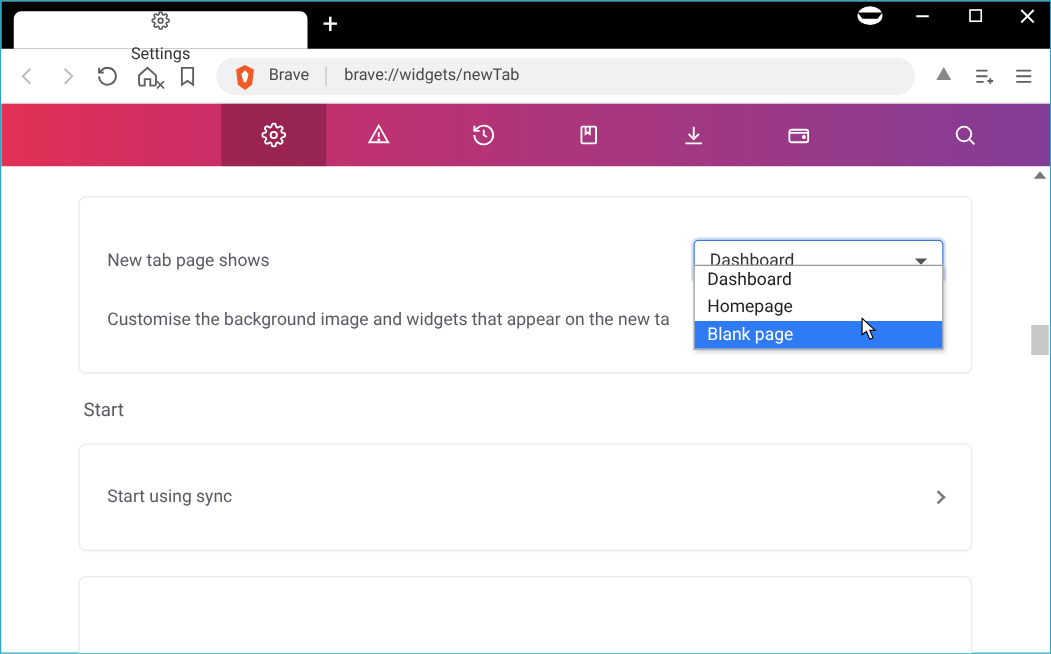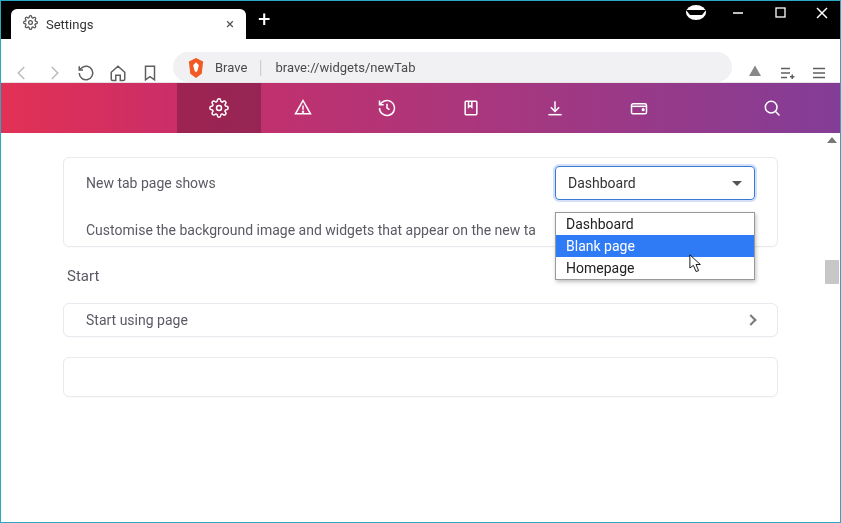--- a/index.html
+++ b/index.html
@@ -1,49 +1,49 @@
 <!DOCTYPE html>
 <html><head>
 <meta charset="utf-8">
 <style>
 * { margin: 0; padding: 0; box-sizing: border-box; font-family: -apple-system, BlinkMacSystemFont, "Segoe UI", Roboto, sans-serif; }
 body { width: 841px; height: 523px; background: #fff; border: 1px solid #2aa8c4; overflow: hidden; position: relative; }
 
 .titlebar { height: 38px; background: #000; display: flex; align-items: center; position: relative; }
-.tab { background: #fff; height: 30px; margin-top: 8px; margin-left: 10px; padding: 0 12px; display: flex; align-items: center; gap: 8px; border-radius: 6px 6px 0 0; min-width: 235px; position: relative; }
+.tab { background: #fff; height: 30px; margin-top: 8px; margin-left: 10px; padding: 0 12px; display: flex; align-items: center; gap: 8px; border-radius: 6px 6px 0 0; min-width: 235px; position: relative; flex-direction: column; }
 .tab-title { font-size: 13px; color: #333; flex: 1; }
 .tab-close { color: #555; font-size: 15px; cursor: pointer; }
 .newtab { color: #fff; font-size: 22px; margin-left: 12px; cursor: pointer; line-height: 1; }
 .win-controls { position: absolute; right: 8px; top: 4px; display: flex; gap: 22px; align-items: center; }
 .win-controls span { color: #fff; font-size: 14px; cursor: pointer; display: inline-flex; width: 20px; justify-content: center; }
 .status-circle { width: 15px; height: 15px; border-radius: 50%; background: #fff; display: inline-flex; align-items: center; justify-content: center; }
 .status-inner { width: 0; height: 0; border-left: 4px solid transparent; border-right: 4px solid transparent; border-top: 5px solid #000; }
 
-.toolbar { height: 44px; background: #fff; display: flex; align-items: flex-end; padding: 0 12px; gap: 14px; border-bottom: 1px solid #e5e5e5; }
+.toolbar { height: 44px; background: #fff; display: flex; align-items: center; padding: 0 12px; gap: 14px; border-bottom: 1px solid #e5e5e5; }
 .tb-icon { width: 18px; height: 18px; color: #5f5f5f; display: inline-flex; align-items: center; justify-content: center; cursor: pointer; }
 .tb-icon svg { width: 18px; height: 18px; }
 .tb-icon.disabled { color: #bbb; }
 .addr { flex: 1; height: 30px; background: #f1f1f3; border-radius: 15px; display: flex; align-items: center; padding: 0 14px; gap: 10px; font-size: 13px; color: #4a4a4a; }
 .addr-logo { width: 18px; height: 18px; }
 .addr-sep { color: #c5c5c5; }
 
 .gradient-bar { height: 50px; background: linear-gradient(90deg, #e23154 0%, #cb2e67 20%, #ab367c 55%, #833d96 100%); display: flex; align-items: center; padding: 0 26px; position: relative; }
 .gb-item { width: 84px; height: 50px; display: flex; align-items: center; justify-content: center; color: #fff; cursor: pointer; }
 .gb-item.active { background: rgba(0,0,0,0.22); }
 .gb-item svg { width: 20px; height: 20px; }
 .gb-spacer { flex: 1; }
 .gb-left-pad { width: 150px; }
 
 .content { padding: 24px 62px 0 62px; position: relative; height: calc(523px - 38px - 44px - 50px); overflow-y: scroll; }
 .content::-webkit-scrollbar { width: 16px; }
 .content::-webkit-scrollbar-thumb { background: #c7c7c7; }
 .content::-webkit-scrollbar-track { background: #f4f4f4; }
 
 .section-title { font-size: 15px; color: #5a5a64; margin: 12px 0 18px 4px; }
-.card { background: #fff; border: 1px solid #e9e9ef; border-radius: 6px; padding: 8px 22px; margin-bottom: 20px; box-shadow: 0 1px 1px rgba(0,0,0,0.02); position: relative; }
+.card { background: #fff; border: 1px solid #e9e9ef; border-radius: 6px; padding: 34px 22px; margin-bottom: 20px; box-shadow: 0 1px 1px rgba(0,0,0,0.02); position: relative; }
 .card-row { display: flex; align-items: center; justify-content: space-between; }
 .row-label { font-size: 14px; color: #5a5a64; }
 .sub-text { font-size: 14px; color: #5a5a64; margin-top: 22px; }
 
 .select { width: 200px; height: 34px; border: 1px solid #3a78d6; border-radius: 4px; display: flex; align-items: center; justify-content: space-between; padding: 0 12px; font-size: 14px; color: #333; background: #fff; cursor: pointer; outline: 2px solid rgba(80,130,220,0.25); outline-offset: 0; }
 .caret { width: 0; height: 0; border-left: 5px solid transparent; border-right: 5px solid transparent; border-top: 5px solid #555; }
 
 .dropdown { position: absolute; width: 200px; background: #fff; border: 1px solid #999; box-shadow: 1px 2px 4px rgba(0,0,0,0.25); z-index: 10; }
 .dd-item { padding: 3px 10px; font-size: 14px; color: #222; cursor: pointer; }
 .dd-item.selected { background: #2f7bf5; color: #fff; }
@@ -217,34 +217,34 @@
       <span class="row-label">New tab page shows</span>
       <div class="select">
         <span>Dashboard</span>
         <span class="caret"></span>
       </div>
     </div>
     <div class="sub-text">Customise the background image and widgets that appear on the new ta</div>
 
     <div class="dropdown" style="right:22px; top:54px;">
       <div class="dd-item">Dashboard</div>
+      <div class="dd-item">Homepage</div>
       <div class="dd-item selected">Blank page</div>
-      <div class="dd-item">Homepage</div>
     </div>
 
     <div class="cursor" style="right:74px; top:96px;">
       <svg viewBox="0 0 16 22">
           <path d="M1 1 L1 16 L5 13 L8 20 L11 19 L8 12 L13 12 Z" fill="#fff" stroke="#000" stroke-width="1"></path>
         </svg>
     </div>
   </div>
 
   <div class="section-title">Start</div>
   <div class="card">
     <div class="card-row">
-      <span class="row-label">Start using page</span>
+      <span class="row-label">Start using sync</span>
       <span class="chevron-right"></span>
     </div>
   </div>
 
   <div class="card" style="height:40px;"></div>
 
 </div>
 
 </body></html>

